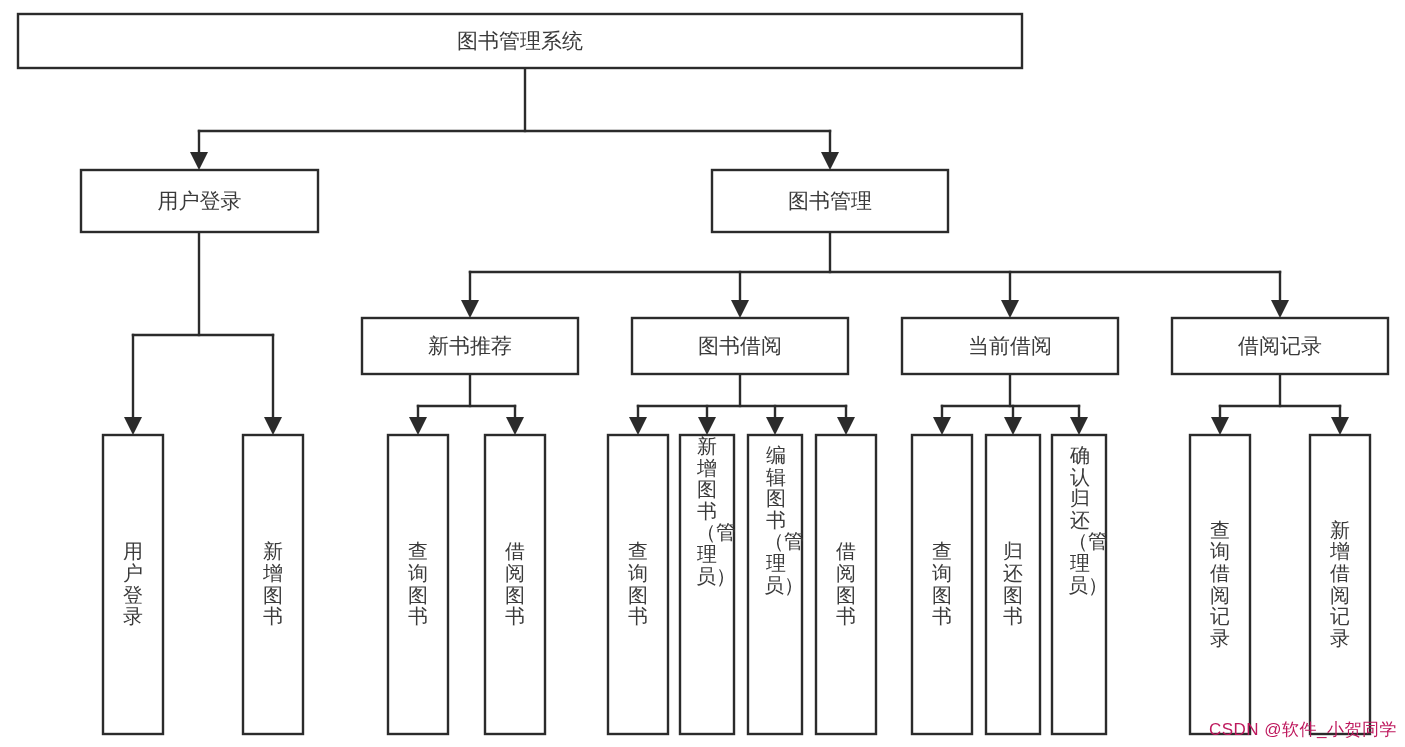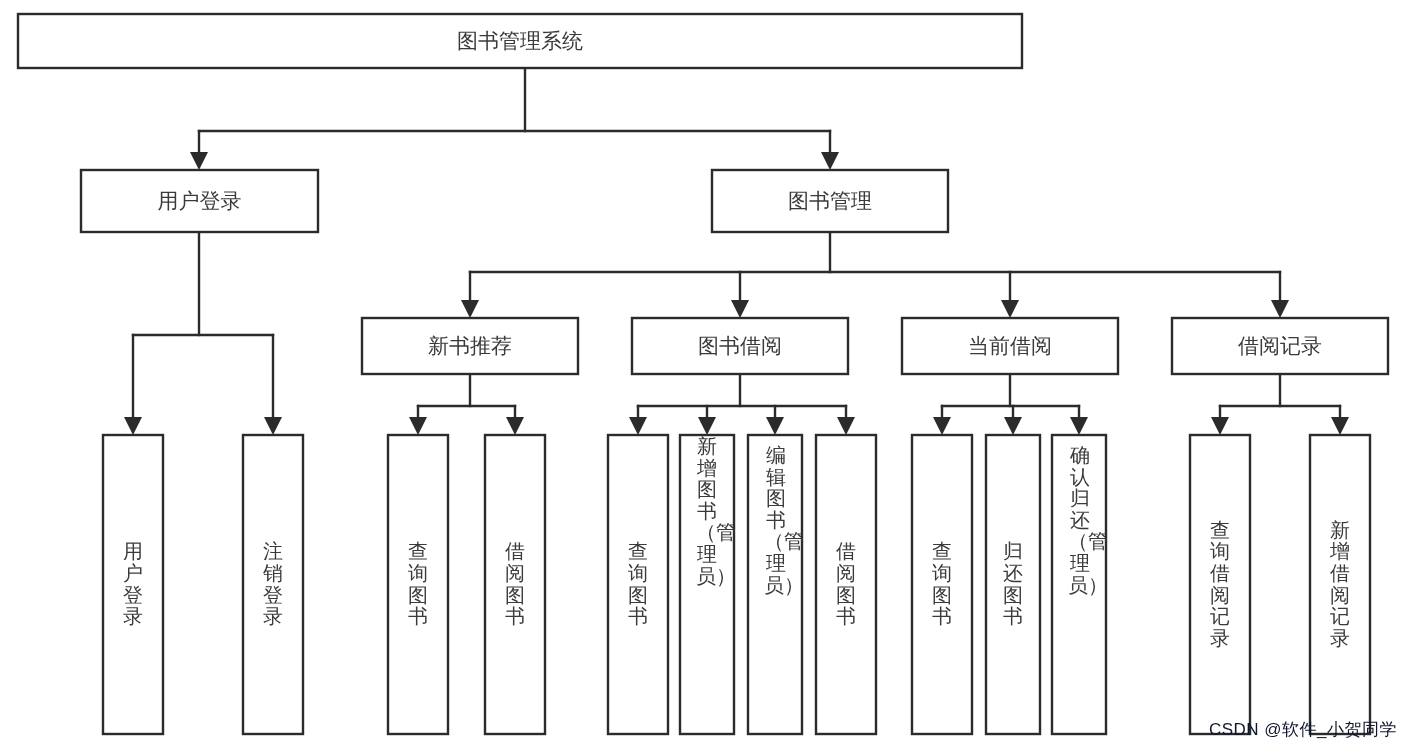--- a/index.html
+++ b/index.html
@@ -66,21 +66,21 @@
   .vlabel > span {
     display: block;
     width: 22px;
   }
   .watermark {
     position: absolute;
     right: 8px;
     bottom: 6px;
     font-family: "Liberation Sans", "DejaVu Sans", sans-serif;
     font-size: 17px;
-    color: #0f172a;
+    color: #be185d;
     letter-spacing: 0.5px;
     user-select: none;
   }
 </style>
 </head>
 <body>
 
 <div id="diagram-root">
 
   <svg class="diagram-canvas" viewBox="0 0 1405 747">
@@ -201,21 +201,21 @@
 
       <rect class="node-box" x="1190" y="435" width="60" height="299"></rect>
       <rect class="node-box" x="1310" y="435" width="60" height="299"></rect>
     </g>
   </svg>
 
   <div class="vlabel" style="left:103px; top:435px; width:60px; height:299px;">
     <span>用户登录</span>
   </div>
   <div class="vlabel" style="left:243px; top:435px; width:60px; height:299px;">
-    <span>注销登录</span>
+    <span>新增图书</span>
   </div>
   <div class="vlabel" style="left:388px; top:435px; width:60px; height:299px;">
     <span>查询图书</span>
   </div>
   <div class="vlabel" style="left:485px; top:435px; width:60px; height:299px;">
     <span>借阅图书</span>
   </div>
   <div class="vlabel" style="left:608px; top:435px; width:60px; height:299px;">
     <span>查询图书</span>
   </div>

